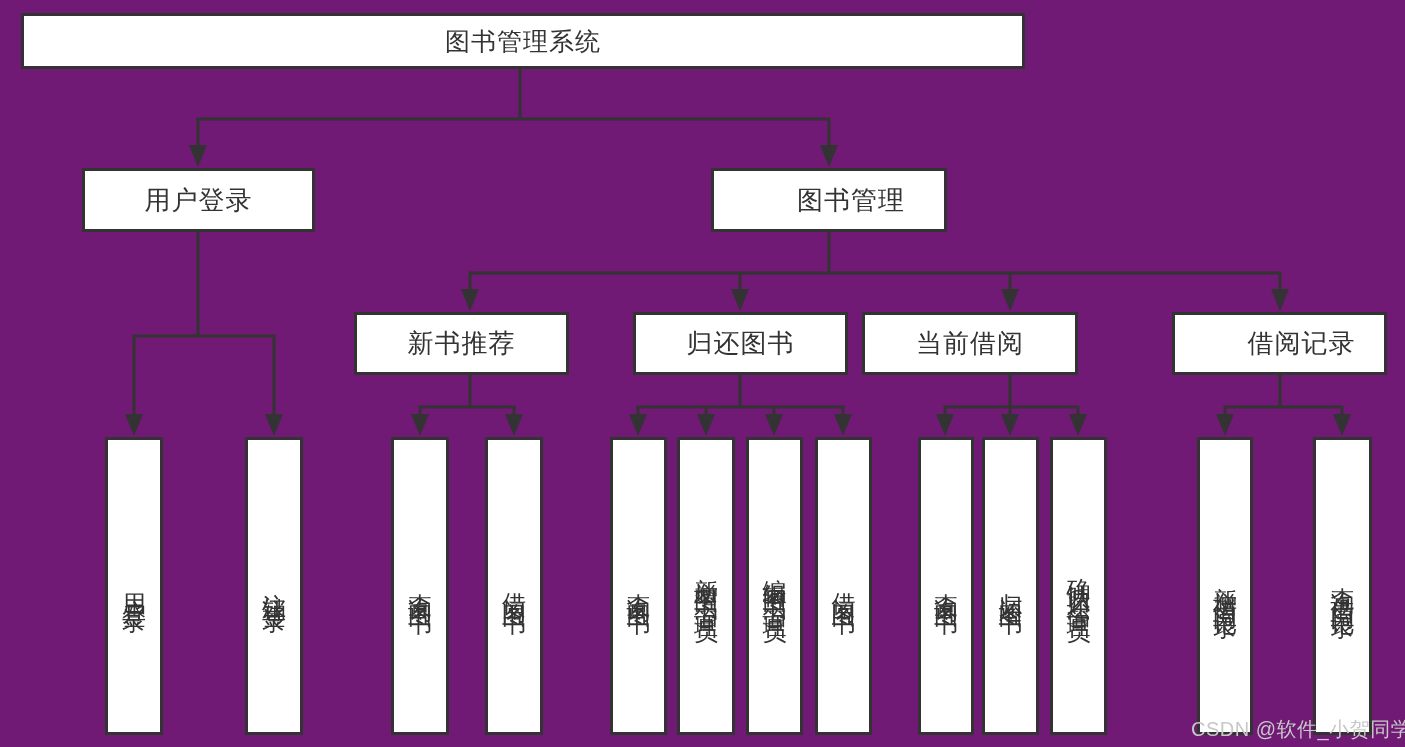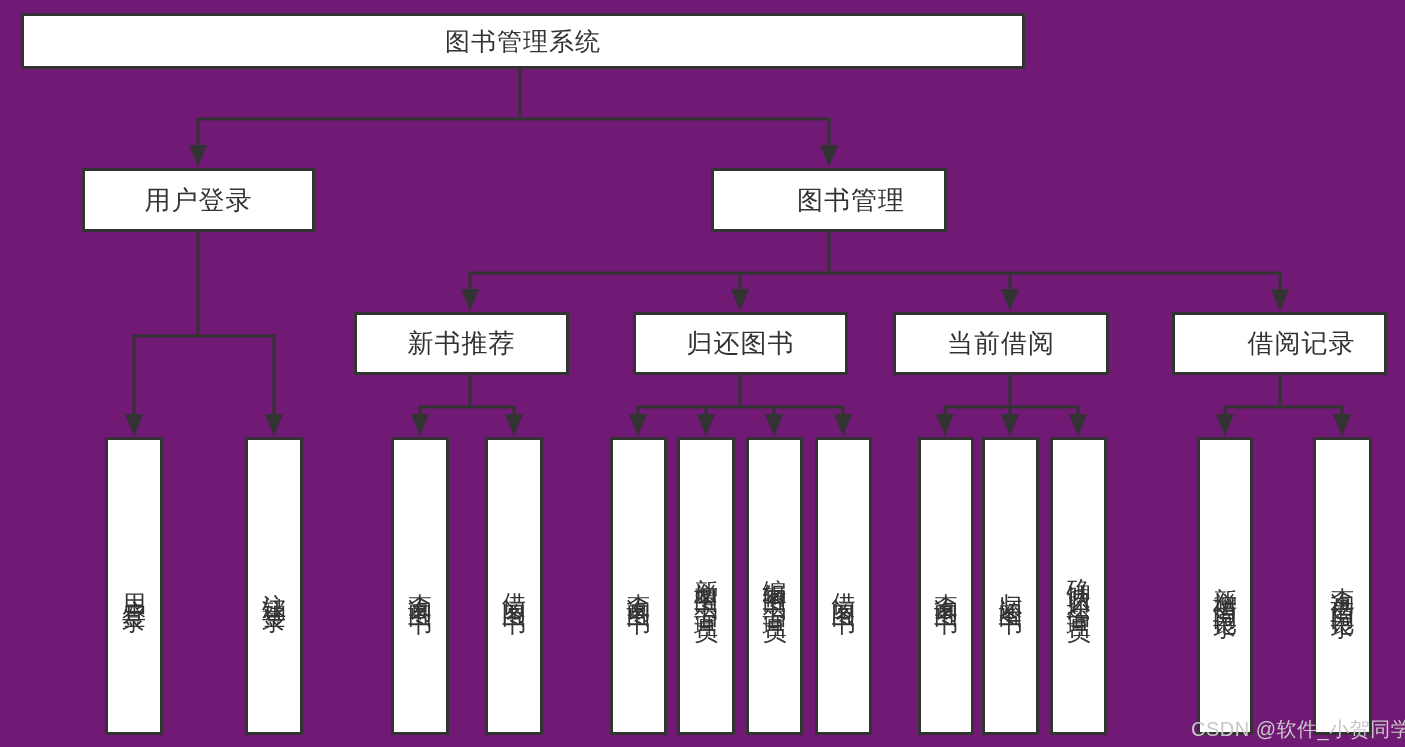--- a/index.html
+++ b/index.html
@@ -83,21 +83,21 @@
   <div class="box h" style="left:711px;top:168px;width:236px;height:64px;padding-left:44px;">
     <span>图书管理</span>
   </div>
 
   <div class="box h" style="left:354px;top:312px;width:215px;height:63px;">
     <span>新书推荐</span>
   </div>
   <div class="box h" style="left:633px;top:312px;width:215px;height:63px;">
     <span>归还图书</span>
   </div>
-  <div class="box h" style="left:893px;top:312px;width:216px;height:63px;">
+  <div class="box h" style="left:862px;top:312px;width:216px;height:63px;">
     <span>当前借阅</span>
   </div>
   <div class="box h" style="left:1172px;top:312px;width:215px;height:63px;padding-left:44px;">
     <span>借阅记录</span>
   </div>
 
   <div class="box v" style="left:105px;top:437px;width:58px;height:298px;">
     <span>用户登录</span>
   </div>
   <div class="box v" style="left:245px;top:437px;width:58px;height:298px;">

